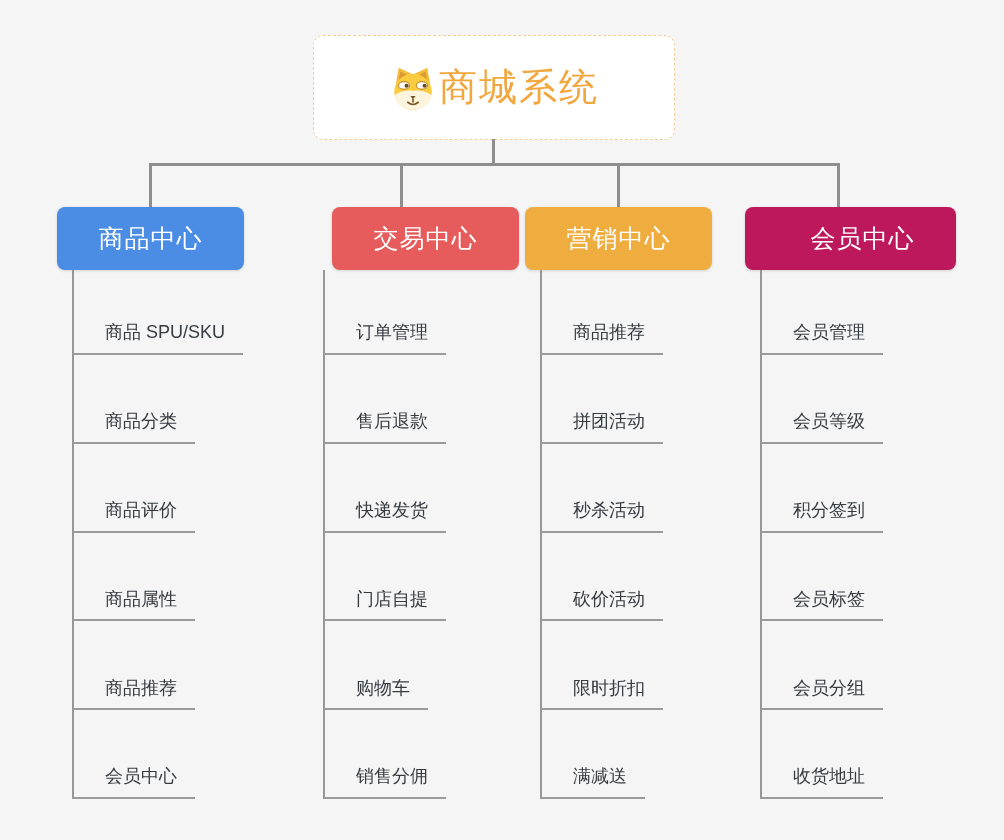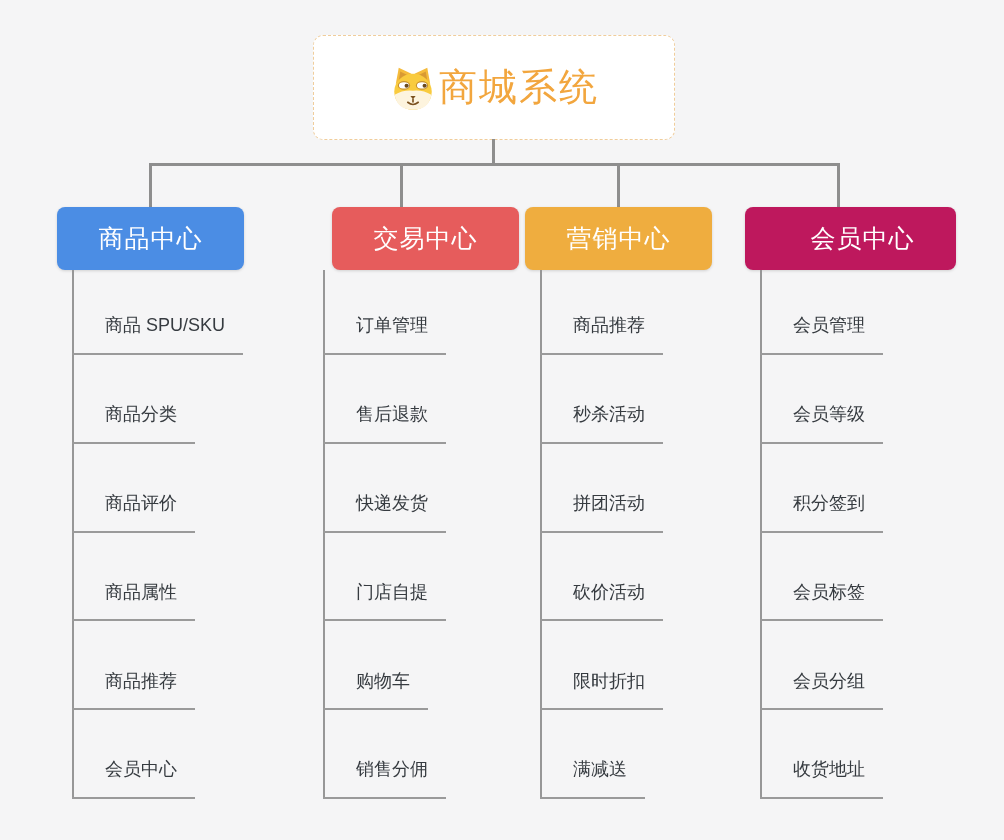--- a/index.html
+++ b/index.html
@@ -40,21 +40,21 @@
   
   .spine{position:absolute;top:270px;width:2px;height:529px;background:#979797;}
   .s1{left:72px}.s2{left:323px}.s3{left:540px}.s4{left:760px}
 
   
   .leaves{position:absolute;top:266.2px;display:flex;flex-direction:column;}
   .l1{left:72px}.l2{left:323px}.l3{left:540px}.l4{left:760px}
   .leaf{height:88.8px;display:flex;align-items:flex-end;}
   .leaf-label{
     font-size:18px;color:#363B40;line-height:1.25;white-space:nowrap;
-    padding:0 18px 16px 33px;border-bottom:2px solid #9A9A9A;
+    padding:0 18px 9px 33px;border-bottom:2px solid #9A9A9A;
   }
 </style>
 </head>
 <body>
 
 <div class="canvas">
 
   <div class="root-box">
     <span class="dog-icon">
       <svg width="48" height="48" viewBox="0 0 64 64">
@@ -140,24 +140,24 @@
     <div class="leaf">
         <span class="leaf-label">销售分佣</span>
       </div>
   </div>
 
   <div class="leaves l3">
     <div class="leaf">
         <span class="leaf-label">商品推荐</span>
       </div>
     <div class="leaf">
-        <span class="leaf-label">秒杀活动</span>
+        <span class="leaf-label">拼团活动</span>
       </div>
     <div class="leaf">
-        <span class="leaf-label">拼团活动</span>
+        <span class="leaf-label">秒杀活动</span>
       </div>
     <div class="leaf">
         <span class="leaf-label">砍价活动</span>
       </div>
     <div class="leaf">
         <span class="leaf-label">限时折扣</span>
       </div>
     <div class="leaf">
         <span class="leaf-label">满减送</span>
       </div>

